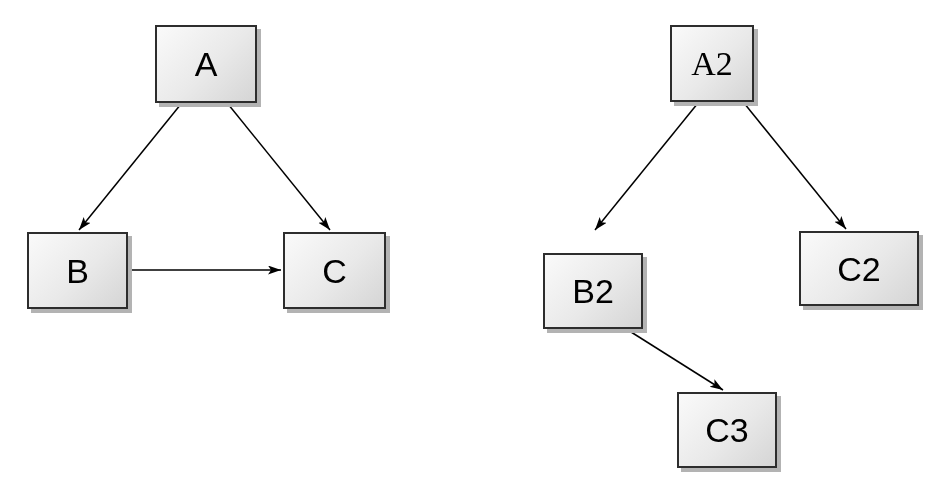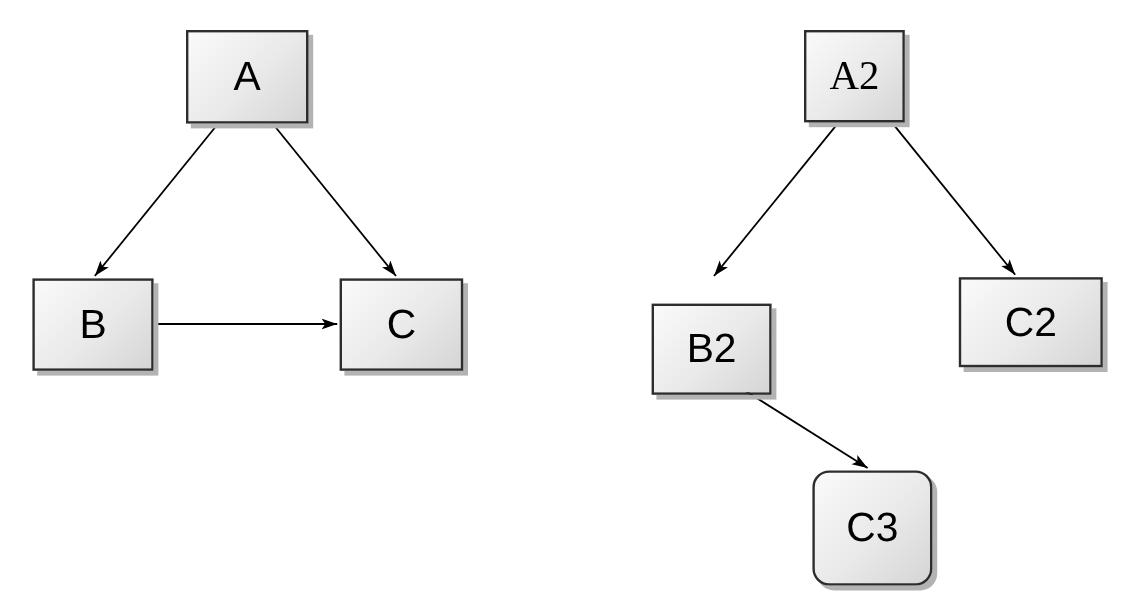--- a/index.html
+++ b/index.html
@@ -68,16 +68,16 @@
     </div>
     <div class="node" style="left: 670px; top: 25px; width: 84px; height: 77px; font-family: Liberation Serif, serif;">
       <span class="node-label">A2</span>
     </div>
     <div class="node" style="left: 543px; top: 232px; width: 100px; height: 76px; margin-top: 21px;">
       <span class="node-label">B2</span>
     </div>
     <div class="node" style="left: 799px; top: 231px; width: 120px; height: 75px;">
       <span class="node-label">C2</span>
     </div>
-    <div class="node" style="left: 677px; top: 392px; width: 100px; height: 96px; border-radius: 14px;">
+    <div class="node" style="left: 677px; top: 392px; width: 100px; height: 76px;">
       <span class="node-label">C3</span>
     </div>
   </div>
 
 </body></html>

